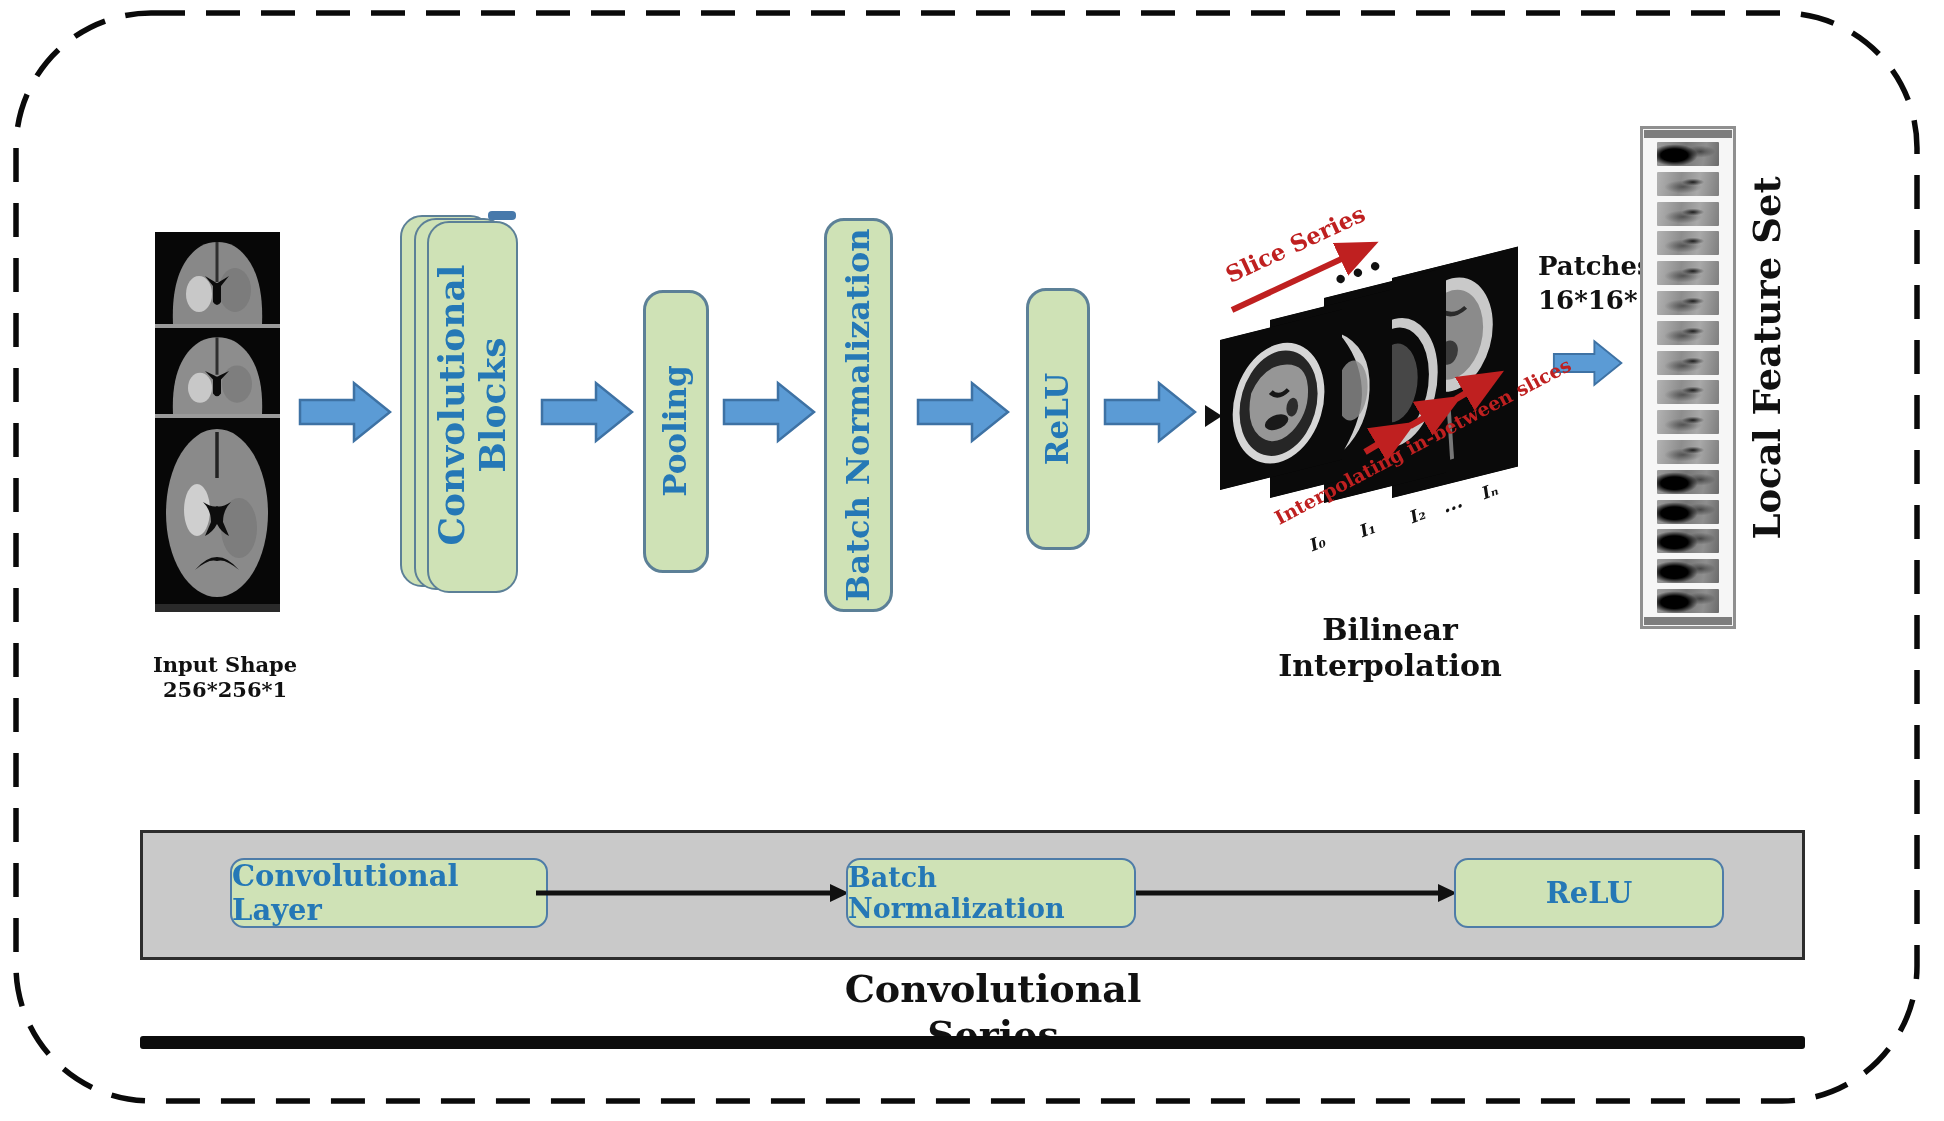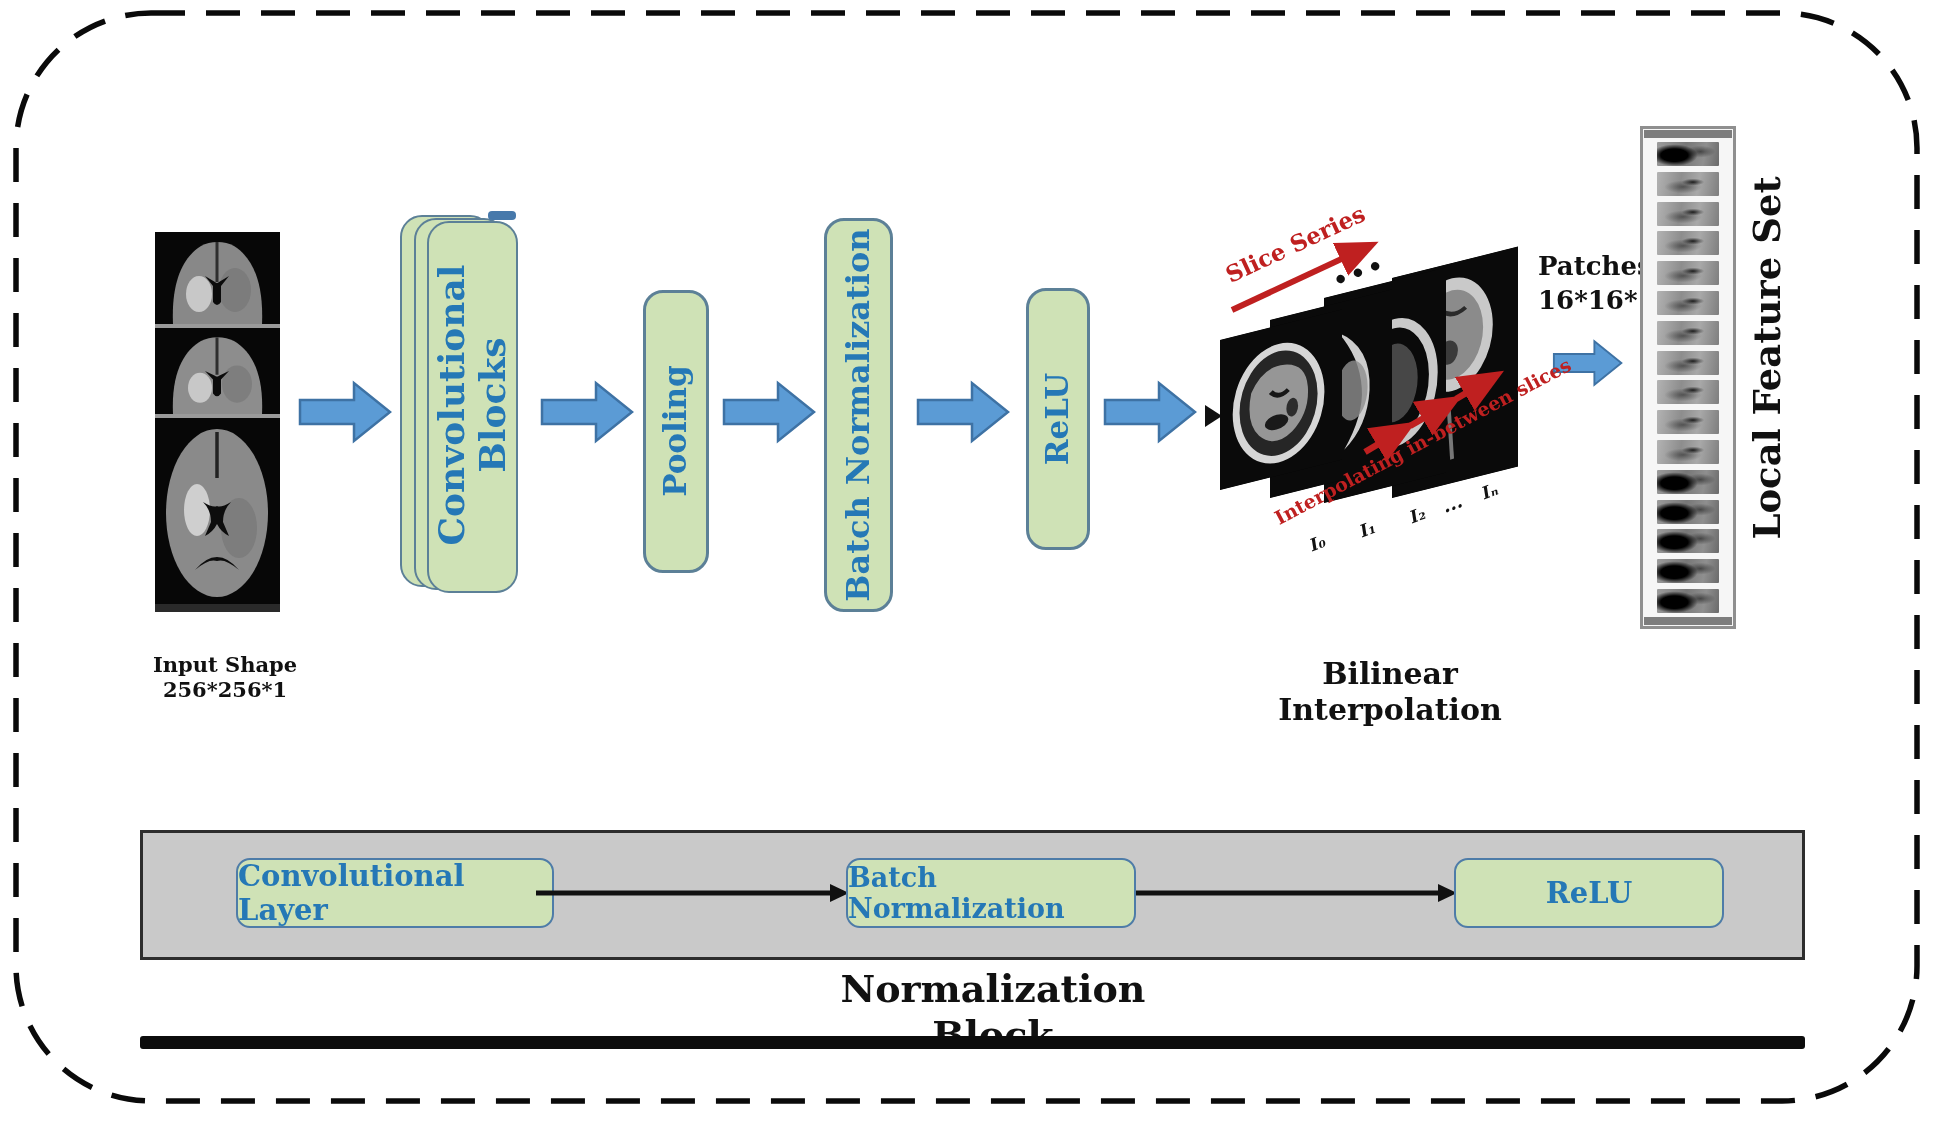--- a/index.html
+++ b/index.html
@@ -190,21 +190,21 @@
   </svg>
   <div class="redtext" style="left:1227px;top:262px;transform:rotate(-25deg);transform-origin:0 50%;font-size:23px;z-index:11;">Slice Series</div>
   <div class="abs" style="left:1332px;top:258px;transform:rotate(-20deg);font-size:24px;font-weight:bold;letter-spacing:3px;z-index:11;">•••</div>
   <div class="redtext" style="left:1276px;top:508px;transform:rotate(-28deg);transform-origin:0 50%;font-size:19px;z-index:11;">Interpolating in-between slices</div>
   <div class="slabel" style="left:1310px;top:533px;font-size:17px;z-index:11;">I₀</div>
   <div class="slabel" style="left:1360px;top:519px;font-size:17px;z-index:11;">I₁</div>
   <div class="slabel" style="left:1410px;top:505px;font-size:17px;z-index:11;">I₂</div>
   <div class="slabel" style="left:1442px;top:492px;font-size:19px;z-index:11;">...</div>
   <div class="slabel" style="left:1482px;top:481px;font-size:17px;z-index:11;">Iₙ</div>
 
-  <div class="cap" style="left:1230px;top:612px;width:320px;font-size:30px;margin-top:44px;">Bilinear Interpolation</div>
+  <div class="cap" style="left:1230px;top:612px;width:320px;font-size:30px;">Bilinear Interpolation</div>
 
   <div class="cap" style="left:1538px;top:250px;width:120px;font-size:26px;text-align:left;line-height:1.3;">
     <span>Patches</span><br><span>16*16*1</span>
   </div>
 
   <div class="patch-frame">
     <div class="patch-cap" style="top:1px;"></div>
     <div class="patch-cap" style="bottom:1px;"></div>
     <div class="patch-col">
         <div class="patch dark"></div>
@@ -221,28 +221,28 @@
         <div class="patch dark"></div>
         <div class="patch dark"></div>
         <div class="patch dark"></div>
         <div class="patch dark"></div>
         <div class="patch dark"></div>
       </div>
   </div>
   <div class="vtext" style="left:1542px;top:334px;width:450px;height:48px;font-size:37px;color:#111;">Local Feature Set</div>
 
   <div class="panel"></div>
-  <div class="pbox" style="left:236px;width:318px;font-size:29px;">Convolutional Layer</div>
+  <div class="pbox" style="left:230px;width:318px;font-size:29px;">Convolutional Layer</div>
   <svg class="abs" width="314" height="26" style="left:536px;top:880px;">
     <line x1="0" y1="13" x2="294" y2="13" stroke="#111" stroke-width="5"></line>
     <polygon points="294,4 313,13 294,22" fill="#111"></polygon>
   </svg>
   <div class="pbox" style="left:846px;width:290px;font-size:27px;">Batch Normalization</div>
   <svg class="abs" width="322" height="26" style="left:1136px;top:880px;">
     <line x1="0" y1="13" x2="302" y2="13" stroke="#111" stroke-width="5"></line>
     <polygon points="302,4 321,13 302,22" fill="#111"></polygon>
   </svg>
   <div class="pbox" style="left:1454px;width:270px;font-size:29px;">ReLU</div>
 
-  <div class="cap" style="left:793px;top:966px;width:400px;font-size:38px;">Normalization Block</div>
+  <div class="cap" style="left:793px;top:966px;width:400px;font-size:38px;">Convolutional Series</div>
   <div class="thickline"></div>
 
 </div>
 
 </body></html>

